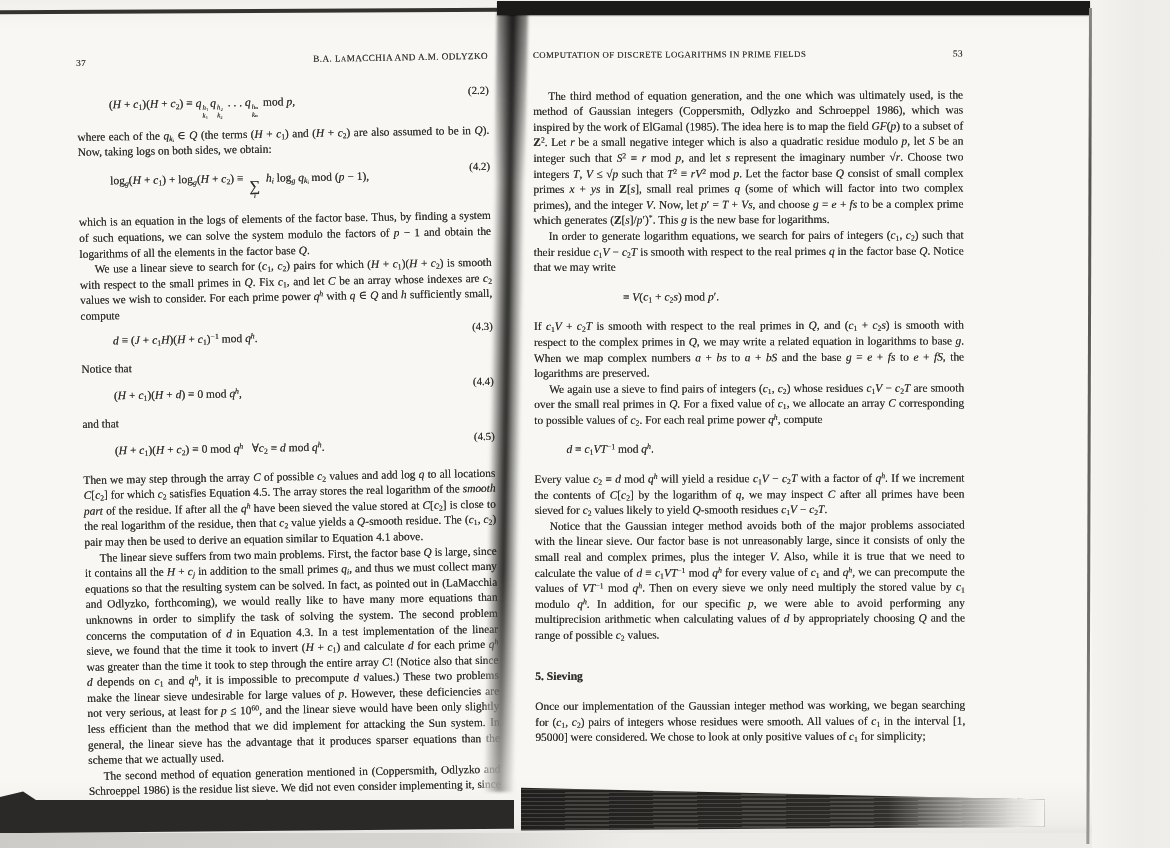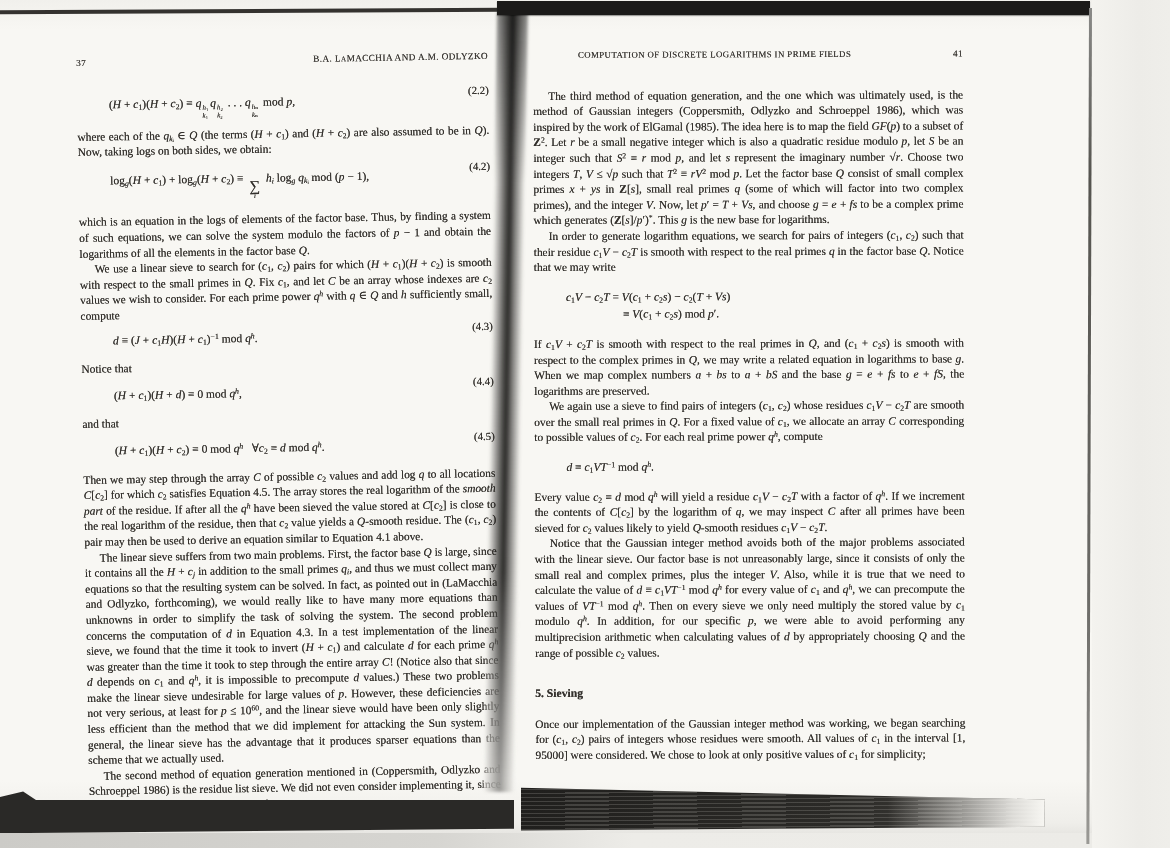--- a/index.html
+++ b/index.html
@@ -123,29 +123,28 @@
       <span>(<i>H</i> + <i>c</i><sub>1</sub>)(<i>H</i> + <i>c</i><sub>2</sub>) ≡ 0 mod <i>q</i><sup><i>h</i></sup> &nbsp;&nbsp;∀<i>c</i><sub>2</sub> ≡ <i>d</i> mod <i>q</i><sup><i>h</i></sup>.</span>
     </div>
 
     <p>Then we may step through the array <i>C</i> of possible <i>c</i><sub>2</sub> values and add log <i>q</i> to all locations <i>C</i>[<i>c</i><sub>2</sub>] for which <i>c</i><sub>2</sub> satisfies Equation 4.5. The array stores the real logarithm of the <i>smooth part</i> of the residue. If after all the <i>q</i><sup><i>h</i></sup> have been sieved the value stored at <i>C</i>[<i>c</i><sub>2</sub>] is close to the real logarithm of the residue, then that <i>c</i><sub>2</sub> value yields a <i>Q</i>-smooth residue. The (<i>c</i><sub>1</sub>, <i>c</i><sub>2</sub>) pair may then be used to derive an equation similar to Equation 4.1 above.</p>
     <p class="indent">The linear sieve suffers from two main problems. First, the factor base <i>Q</i> is large, since it contains all the <i>H</i> + <i>c</i><sub><i>j</i></sub> in addition to the small primes <i>q</i><sub><i>i</i></sub>, and thus we must collect many equations so that the resulting system can be solved. In fact, as pointed out in (LaMacchia and Odlyzko, forthcoming), we would really like to have many more equations than unknowns in order to simplify the task of solving the system. The second problem concerns the computation of <i>d</i> in Equation 4.3. In a test implementation of the linear sieve, we found that the time it took to invert (<i>H</i> + <i>c</i><sub>1</sub>) and calculate <i>d</i> for each prime <i>q</i><sup><i>h</i></sup> was greater than the time it took to step through the entire array <i>C</i>! (Notice also that since <i>d</i> depends on <i>c</i><sub>1</sub> and <i>q</i><sup><i>h</i></sup>, it is impossible to precompute <i>d</i> values.) These two problems make the linear sieve undesirable for large values of <i>p</i>. However, these deficiencies are not very serious, at least for <i>p</i> ≤ 10<sup>60</sup>, and the linear sieve would have been only slightly less efficient than the method that we did implement for attacking the Sun system. In general, the linear sieve has the advantage that it produces sparser equations than the scheme that we actually used.</p>
     <p class="indent">The second method of equation generation mentioned in (Coppersmith, Odlyzko and Schroeppel 1986) is the residue list sieve. We did not even consider implementing it, since it has huge space requirements and is slow.</p>
   </div>
 
   <div class="page-text right-text">
     <div class="head-row">
-      <span style="font-size:8.8px;margin-left:45px;">COMPUTATION OF DISCRETE LOGARITHMS IN PRIME FIELDS</span>
-      <span>41</span>
+      <span style="font-size:8.8px;">COMPUTATION OF DISCRETE LOGARITHMS IN PRIME FIELDS</span>
+      <span>53</span>
     </div>
 
     <p class="indent" style="margin-top:25px;">The third method of equation generation, and the one which was ultimately used, is the method of Gaussian integers (Coppersmith, Odlyzko and Schroeppel 1986), which was inspired by the work of ElGamal (1985). The idea here is to map the field <i>GF</i>(<i>p</i>) to a subset of <b>Z</b><sup>2</sup>. Let <i>r</i> be a small negative integer which is also a quadratic residue modulo <i>p</i>, let <i>S</i> be an integer such that <i>S</i><sup>2</sup> ≡ <i>r</i> mod <i>p</i>, and let <i>s</i> represent the imaginary number √<i>r</i>. Choose two integers <i>T</i>, <i>V</i> ≤ √<i>p</i> such that <i>T</i><sup>2</sup> ≡ <i>rV</i><sup>2</sup> mod <i>p</i>. Let the factor base <i>Q</i> consist of small complex primes <i>x</i> + <i>ys</i> in <b>Z</b>[<i>s</i>], small real primes <i>q</i> (some of which will factor into two complex primes), and the integer <i>V</i>. Now, let <i>p</i>′ = <i>T</i> + <i>Vs</i>, and choose <i>g</i> = <i>e</i> + <i>fs</i> to be a complex prime which generates (<b>Z</b>[<i>s</i>]/<i>p</i>′)<sup>*</sup>. This <i>g</i> is the new base for logarithms.</p>
     <p class="indent">In order to generate logarithm equations, we search for pairs of integers (<i>c</i><sub>1</sub>, <i>c</i><sub>2</sub>) such that their residue <i>c</i><sub>1</sub><i>V</i> − <i>c</i><sub>2</sub><i>T</i> is smooth with respect to the real primes <i>q</i> in the factor base <i>Q</i>. Notice that we may write</p>
 
     <div class="deq eq2line spaced">
-      <div><i>c</i><sub>1</sub><i>V</i> − <i>c</i><sub>2</sub><i>T</i> = <i>V</i>(<i>c</i><sub>1</sub> + <i>c</i><sub>2</sub><i>s</i>) − <i>c</i><sub>2</sub>(<i>T</i> + <i>Vs</i>)</div>
       <div class="l2">≡ <i>V</i>(<i>c</i><sub>1</sub> + <i>c</i><sub>2</sub><i>s</i>) mod <i>p</i>′.</div>
     </div>
 
     <p>If <i>c</i><sub>1</sub><i>V</i> + <i>c</i><sub>2</sub><i>T</i> is smooth with respect to the real primes in <i>Q</i>, and (<i>c</i><sub>1</sub> + <i>c</i><sub>2</sub><i>s</i>) is smooth with respect to the complex primes in <i>Q</i>, we may write a related equation in logarithms to base <i>g</i>. When we map complex numbers <i>a</i> + <i>bs</i> to <i>a</i> + <i>bS</i> and the base <i>g</i> = <i>e</i> + <i>fs</i> to <i>e</i> + <i>fS</i>, the logarithms are preserved.</p>
     <p class="indent">We again use a sieve to find pairs of integers (<i>c</i><sub>1</sub>, <i>c</i><sub>2</sub>) whose residues <i>c</i><sub>1</sub><i>V</i> − <i>c</i><sub>2</sub><i>T</i> are smooth over the small real primes in <i>Q</i>. For a fixed value of <i>c</i><sub>1</sub>, we allocate an array <i>C</i> corresponding to possible values of <i>c</i><sub>2</sub>. For each real prime power <i>q</i><sup><i>h</i></sup>, compute</p>
 
     <div class="deq spaced">
       <span><i>d</i> ≡ <i>c</i><sub>1</sub><i>VT</i><sup>−1</sup> mod <i>q</i><sup><i>h</i></sup>.</span>
     </div>
 

